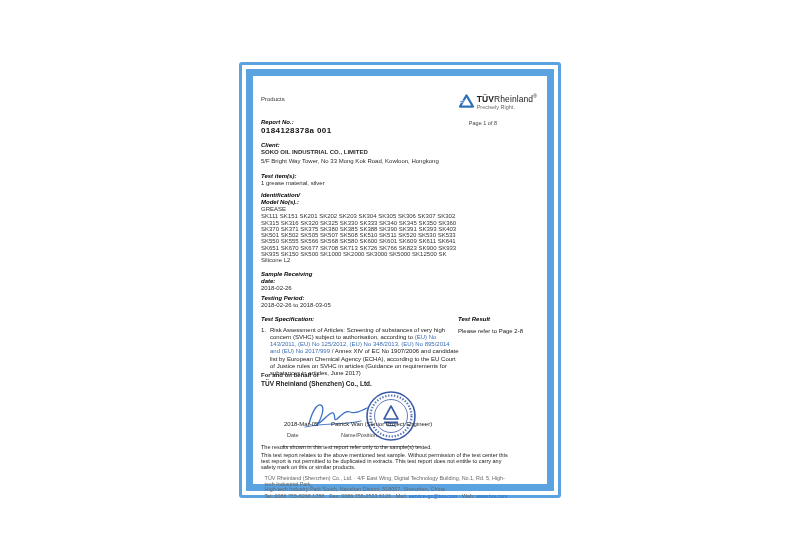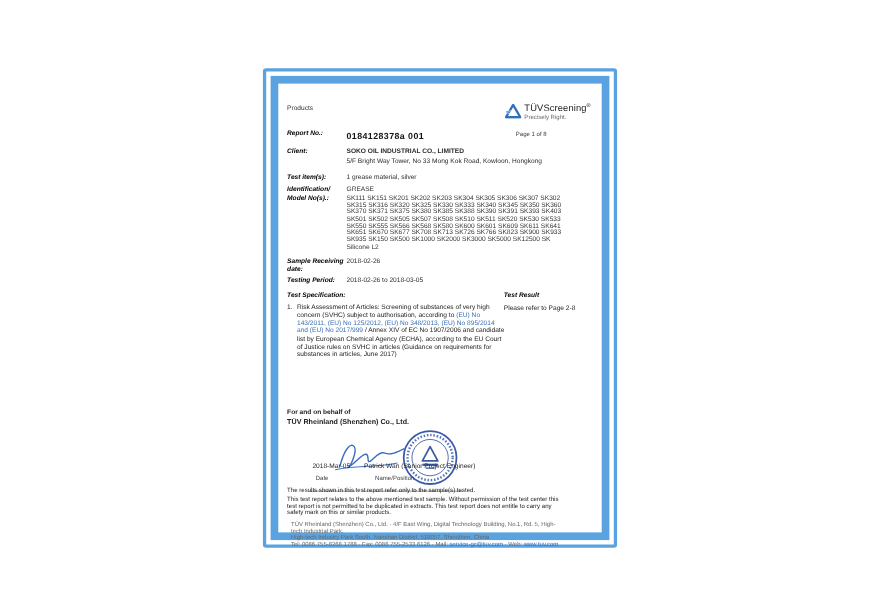--- a/index.html
+++ b/index.html
@@ -19,25 +19,25 @@
   .doc-content {
     position:relative; width:100%; height:100%;
     padding:18px 8px 0 8px; font-size:6px; line-height:1.2; color:#222;
   }
   
   .doc-header { display:flex; justify-content:space-between; align-items:flex-start; }
   .products { font-size:6px; color:#333; padding-top:2px; }
   .logo { display:flex; gap:3px; align-items:flex-start; margin-right:2px; }
   .logo-text { line-height:1; }
   .logo-brand { font-size:8.5px; color:#222; letter-spacing:0.1px; white-space:nowrap; }
-  .logo-brand b { font-weight:normal; }
+  .logo-brand b { font-weight:bold; }
   .logo-reg { font-size:5px; vertical-align:super; color:#222; }
   .logo-tag { font-size:5.5px; color:#6a6a6a; margin-top:2px; }
   
-  .row { display:flex; align-items:flex-start; }
+  .row { display:flex; align-items:flex-start;flex-direction:column; }
   .lbl { width:54px; flex:none; font-weight:bold; font-style:italic; font-size:6px; color:#000; }
   .val { flex:1; font-size:6px; color:#2b2b2b; }
   .report-row { margin-top:8px; position:relative; }
   .report-no { font-size:8px; font-weight:bold; letter-spacing:0.4px; color:#111; }
   .page-ind { position:absolute; right:42px; top:1px; font-size:5.5px; color:#444; font-weight:normal; }
   .client-row { margin-top:6px; }
   .client-name { font-weight:bold; }
   .client-addr { margin-top:2px; }
   .item-row { margin-top:8px; }
   .ident-row { margin-top:4px; }
@@ -98,21 +98,21 @@
           <div class="products">Products</div>
           <div class="logo">
             <span>
               <svg width="15" height="14" viewBox="0 0 32 30">
                 <path d="M16 3 L30 27 L2 27 Z" fill="none" stroke="#2e71b8" stroke-width="4.5" stroke-linejoin="round"></path>
                 <path d="M1 15 L12 14 L9 20 L1 18 Z" fill="#ffffff"></path>
                 <path d="M2 16 L11 15.2 L9.2 18.6 L2 17.4 Z" fill="#2e71b8"></path>
               </svg>
             </span>
             <span class="logo-text">
-              <span class="logo-brand"><b>TÜV</b><span>Screening</span><span class="logo-reg">®</span></span>
+              <span class="logo-brand"><b>TÜV</b><span>Rheinland</span><span class="logo-reg">®</span></span>
               <div class="logo-tag">Precisely Right.</div>
             </span>
           </div>
         </div>
 
         <div class="row report-row">
           <span class="lbl">Report No.:</span>
           <span class="val report-no">0184128378a 001</span>
           <span class="page-ind">Page 1 of 8</span>
         </div>

